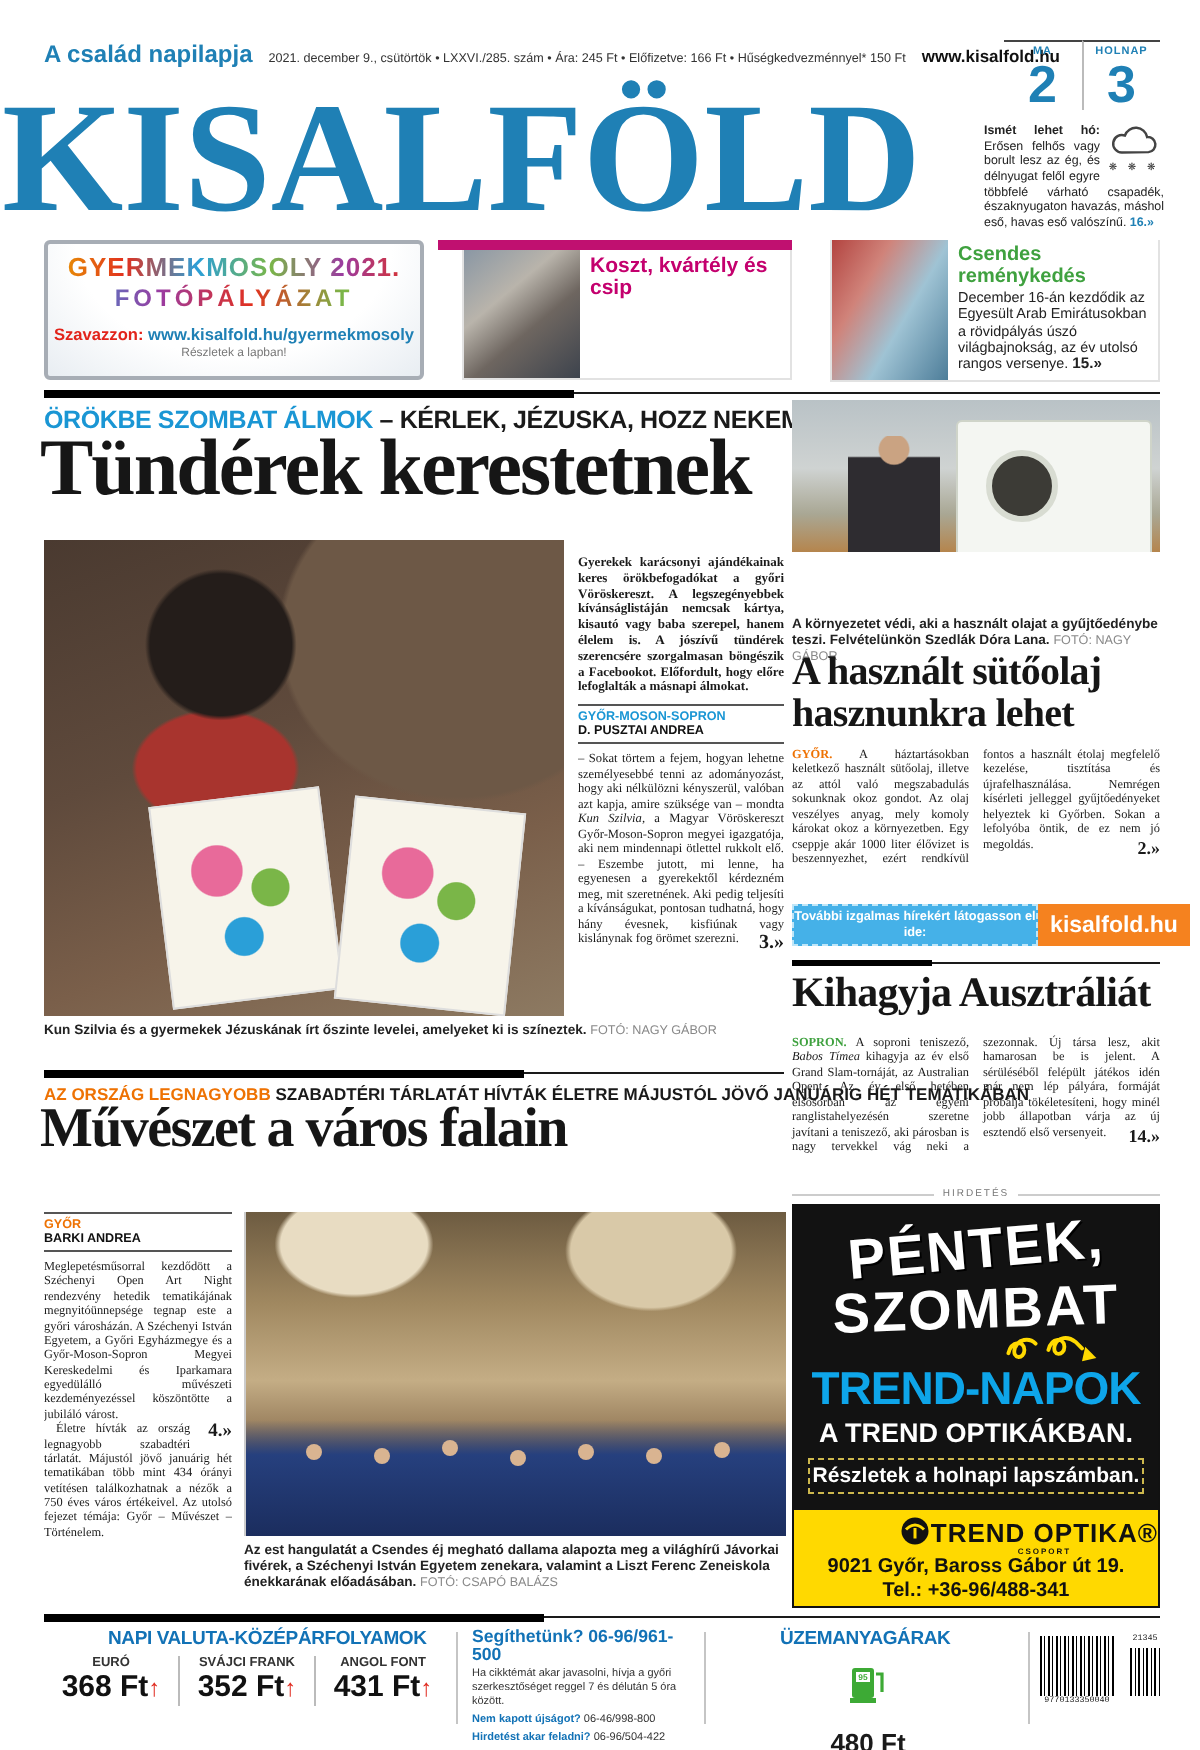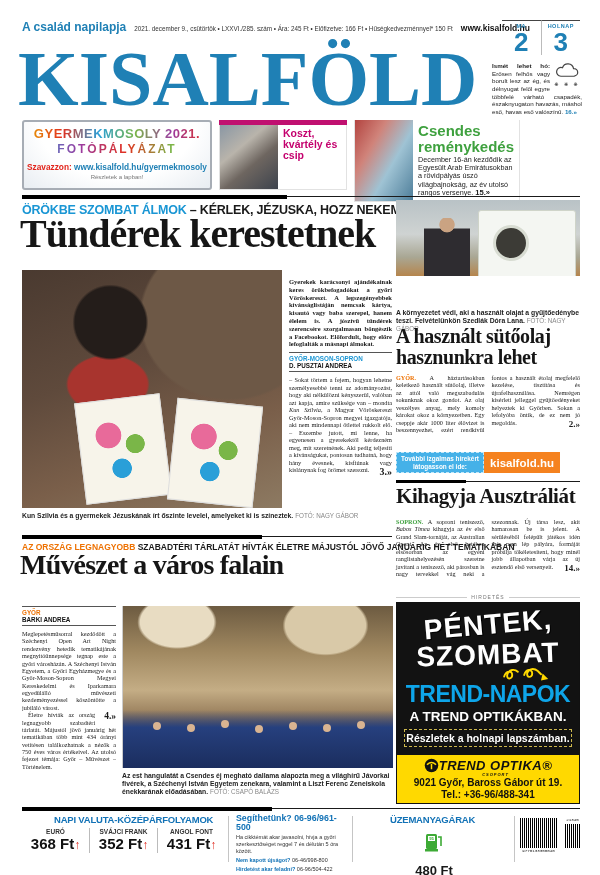--- a/index.html
+++ b/index.html
@@ -13,52 +13,52 @@
   .tagline{font-size:12px;font-weight:bold;color:#1f80b5;white-space:nowrap;}
   .issue{font-size:6.3px;color:#333;white-space:nowrap;flex:1;}
   .website{font-size:8.5px;font-weight:bold;color:#111;white-space:nowrap;}
   .temps{right:20px;top:20px;width:78px;display:flex;}
   .tempcell{flex:1;text-align:center;border-top:1px solid #444;padding-top:2px;}
   .tempcell+.tempcell{border-left:1px solid #bbb;}
   .templabel{font-size:5.5px;font-weight:bold;color:#1f80b5;letter-spacing:.5px;}
   .tempval{font-size:26px;font-weight:bold;color:#1f80b5;line-height:1;}
 
   
-  .masthead{left:18px;top:40px;font-size:78px;font-weight:bold;color:#1f80b5;line-height:1;letter-spacing:0px;font-family:Liberation Serif, serif;}
+  .masthead{left:1px;top:40px;font-size:78px;font-weight:bold;color:#1f80b5;line-height:1;letter-spacing:0px;font-family:Liberation Serif, serif;}
   .weather{left:492px;top:62px;width:90px;font-size:6.2px;line-height:1.24;color:#222;text-align:justify;}
   .weather .lead{font-weight:bold;}
   .weather .ref{color:#1f80b5;font-weight:bold;}
   .cloud{float:right;width:30px;text-align:center;margin-left:2px;}
   .cloud svg{display:block;margin:0 auto;}
   .snowdots{font-size:5px;color:#333;letter-spacing:2px;line-height:1;}
 
   
-  .promo-row{left:22px;top:120px;width:498px;height:70px;display:flex;gap:7px;}
+  .promo-row{left:22px;top:120px;width:558px;height:70px;display:flex;gap:7px;}
   .promo1{width:190px;box-sizing:border-box;border:2px solid #a7adb5;border-radius:3px;
           background:radial-gradient(ellipse at 50% 0%,#fff 60%,#e8edf2 100%);
           text-align:center;padding:4px 2px 2px;}
   .p1t1{font-size:13px;font-weight:bold;letter-spacing:.5px;
         background:linear-gradient(90deg,#e8a000,#e2301e 20%,#2a9fd8 40%,#7ab648 60%,#9b3ba0 80%,#e2301e);
         -webkit-background-clip:text;background-clip:text;color:transparent;}
   .p1t2{font-size:12px;font-weight:bold;letter-spacing:2px;margin-top:1px;
         background:linear-gradient(90deg,#2a9fd8,#9b3ba0 30%,#e2301e 55%,#7ab648 80%,#e8a000);
         -webkit-background-clip:text;background-clip:text;color:transparent;}
   .p1vote{font-size:8.3px;font-weight:bold;margin-top:6px;}
   .p1vote .lbl{color:#e2231a;}
   .p1vote .url{color:#1f80b5;}
   .p1note{font-size:6px;color:#777;margin-top:2px;}
   .promo2,.promo3{flex:1;display:flex;flex-direction:column;}
   .promobar{height:5px;}
-  .promobody{flex:1;display:flex;background:#fff;border:1px solid #e2e2e2;border-top:none;}
+  .promobody{flex:1;display:flex;background:#fff;border:1px solid #e2e2e2;border-top:none;margin-left:12px;}
   .promophoto{width:58px;flex:none;}
   .ph-mayor{background:linear-gradient(140deg,#8a97a4 0%,#b9b4ab 35%,#6e6660 60%,#3d434d 100%);}
   .ph-swim{background:linear-gradient(120deg,#b34440 0%,#d0837a 30%,#9fc3d4 60%,#4d7d99 100%);}
   .promotext{padding:3px 5px;flex:1;}
   .p2title{font-size:10.5px;font-weight:bold;color:#c4006e;line-height:1.05;}
-  .p3title{font-size:15px;font-weight:bold;color:#3fa13f;line-height:1.05;}
+  .p3title{font-size:10px;font-weight:bold;color:#3fa13f;line-height:1.05;}
   .ptext{font-size:7.6px;line-height:1.16;color:#222;margin-top:1px;}
   .pref{font-weight:bold;font-size:7.6px;}
 
   
   .rule{border-top:1px solid #1a1a1a;}
   .rule .thick{position:absolute;left:0;top:-2.5px;height:4px;background:#000;}
 
   
   .kicker{font-size:12.5px;font-weight:bold;letter-spacing:-.2px;white-space:nowrap;}
   .kicker .hl{color:#1a96d4;}
@@ -100,21 +100,21 @@
       color:#5eb230;font-family:"Liberation Serif",serif;text-align:center;line-height:1;}
   .oil-person{position:absolute;left:28px;top:18px;width:46px;height:84px;
       background:radial-gradient(circle at 50% 8%,#caa382 0 9%,transparent 10%),
                  linear-gradient(180deg,transparent 12%,#2e2c30 13% 100%);border-radius:8px 8px 0 0;}
   .oil-caption{left:396px;top:309px;width:184px;}
   .headline2{left:396px;top:326px;width:184px;font-size:20px;font-weight:bold;line-height:1.05;color:#161616;letter-spacing:-.4px;}
   .colbody{column-count:2;column-gap:7px;font-size:6.2px;line-height:1.2;text-align:justify;}
   .loc-orange{color:#ee7203;font-weight:bold;}
   .loc-green{color:#3fa13f;font-weight:bold;}
   .oil-body{left:396px;top:374px;width:184px;height:76px;}
-  .banner{left:396px;top:452px;width:164px;height:21px;display:flex;}
+  .banner{left:396px;top:452px;width:199px;height:21px;display:flex;}
   .banner-blue{flex:1;background:#45b1e8;color:#fff;display:flex;align-items:center;justify-content:center;
       text-align:center;font-size:6.4px;font-weight:bold;line-height:1.1;border:1px dashed #bfe6f8;box-sizing:border-box;}
   .banner-orange{width:76px;background:#f5821f;color:#fff;display:flex;align-items:center;justify-content:center;
       font-size:11.5px;font-weight:bold;}
 
   
   .headline3{left:396px;top:486px;width:184px;font-size:21px;font-weight:bold;color:#161616;letter-spacing:-.4px;line-height:1;}
   .tennis-body{left:396px;top:518px;width:184px;height:76px;}
   .hirdetes{left:396px;top:594px;width:184px;display:flex;align-items:center;gap:4px;
       font-size:5px;color:#777;letter-spacing:1px;}
@@ -124,21 +124,21 @@
   .ad{left:396px;top:602px;width:184px;height:202px;display:flex;flex-direction:column;border:1px solid #111;box-sizing:border-box;}
   .ad-black{flex:1;background:#121212;color:#fff;text-align:center;padding-top:8px;}
   .ad-l1{font-size:28px;font-weight:bold;letter-spacing:1px;transform:rotate(-5deg);line-height:1;
          text-shadow:1px 1px 0 #000;}
   .ad-l2{font-size:28px;font-weight:bold;letter-spacing:1px;transform:rotate(-2deg);line-height:1;margin-top:2px;}
   .ad-arrow{height:16px;text-align:right;padding-right:28px;margin-top:-2px;}
   .ad-l3{font-size:23px;font-weight:bold;color:#0ea5e9;letter-spacing:-.5px;line-height:1;margin-top:0px;}
   .ad-l4{font-size:13.5px;font-weight:bold;color:#fff;margin-top:3px;}
   .ad-l5{border:1px dashed #cdb84d;color:#fff;font-size:10.5px;font-weight:bold;margin:5px 7px 0;padding:2px 0;}
   .ad-yellow{height:45px;background:#ffd900;color:#111;text-align:center;padding-top:3px;}
-  .ad-brandrow{display:flex;align-items:center;justify-content:center;gap:0;font-style:italic;}
+  .ad-brandrow{display:flex;align-items:center;justify-content:flex-end;gap:0;}
   .ad-brand{font-size:13px;font-weight:bold;letter-spacing:.5px;}
   .ad-sub{font-size:4px;font-weight:bold;letter-spacing:1px;text-align:center;margin-top:-1px;}
   .ad-addr,.ad-tel{font-size:10px;font-weight:bold;line-height:1.2;}
 
   
   .art-kicker{left:22px;top:542px;font-size:8.5px;font-weight:bold;white-space:nowrap;}
   .art-kicker .hl{color:#ee7203;}
   .headline4{left:20px;top:551px;font-size:28px;font-weight:bold;letter-spacing:-.8px;color:#161616;line-height:1;}
   .art-col{left:22px;top:606px;width:94px;height:198px;overflow:hidden;}
   .art-photo{left:122px;top:606px;width:270px;height:162px;overflow:hidden;border-left:1px solid #ccc;

